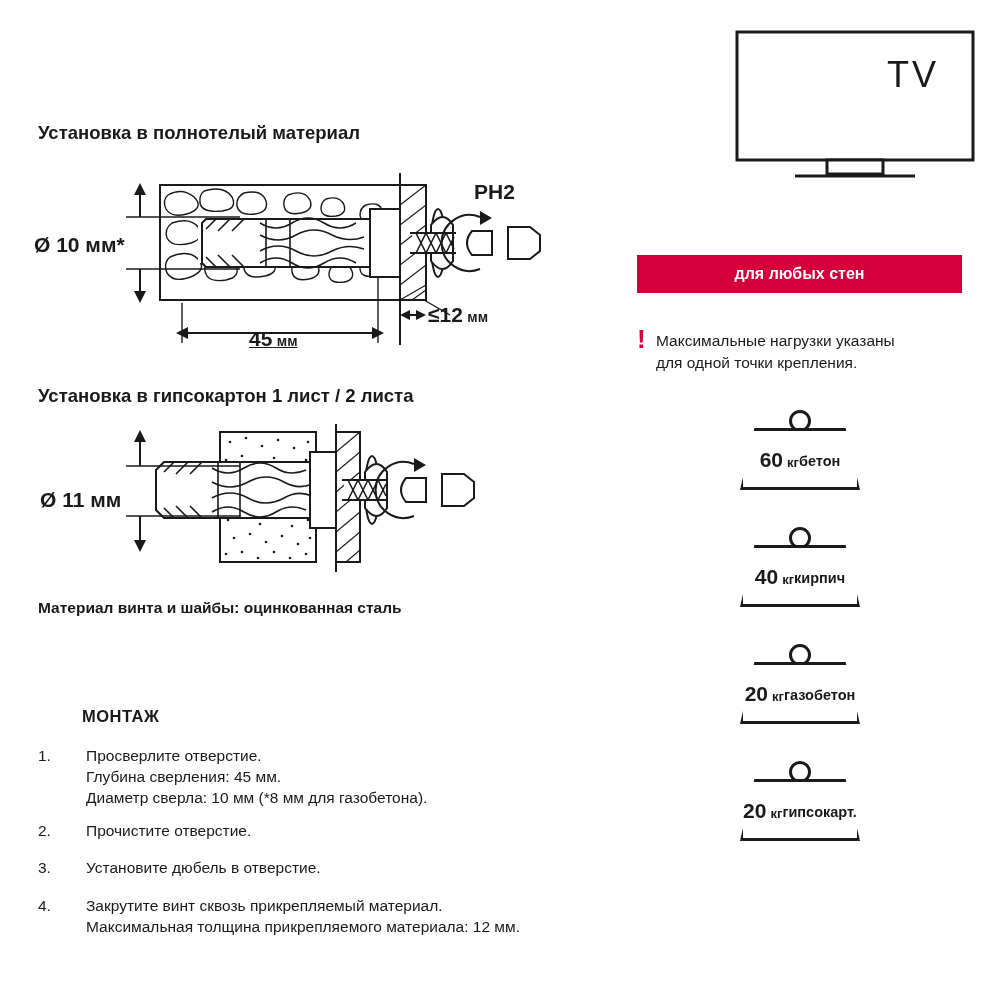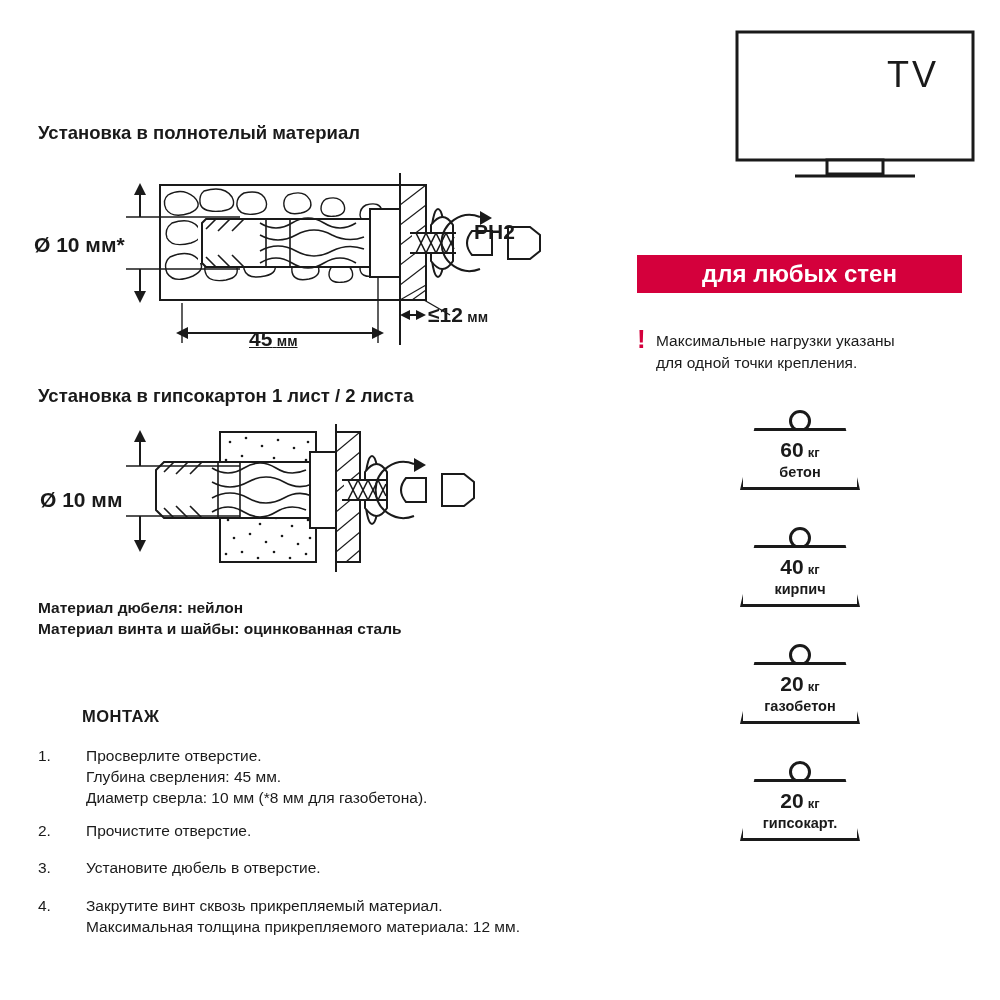--- a/index.html
+++ b/index.html
@@ -71,21 +71,21 @@
     margin-left: 48px;
     display: block;
   }
 
   
   #red-banner {
     left: 637px; top: 255px;
     width: 325px; height: 38px;
     background: #d4003c;
     color: #ffffff;
-    font-size: 24px;
+    font-size: 16px;
     font-weight: bold;
     display: flex;
     align-items: center;
     justify-content: center;
   }
   #warning-mark {
     left: 637px; top: 330px;
     color: #d4003c;
     font-size: 26px;
     font-weight: bold;
@@ -124,21 +124,21 @@
     box-sizing: border-box;
     
     clip-path: polygon(12% 0, 88% 0, 100% 100%, 0 100%);
     background: #fff;
   }
   .weight .inner-text {
     position: absolute;
     left: 0; top: 18px;
     width: 120px; height: 62px;
     display: flex;
-    flex-direction: column;
+    flex-direction: row;
     align-items: center;
     justify-content: center;
   }
   .weight .kgline {
     display: flex;
     align-items: baseline;
     line-height: 1;
   }
   .weight .kgnum {
     font-size: 21px;
@@ -266,21 +266,21 @@
     <span class="big">Ø 10 мм*</span>
   </div>
   <div class="dim" style="left:249px; top:327px;text-decoration:underline;">
     <span class="big">45</span>
     <span class="sm">мм</span>
   </div>
   <div class="dim" style="left:428px; top:303px;">
     <span class="big">≤12</span>
     <span class="sm">мм</span>
   </div>
-  <div class="dim" style="left:474px; top:180px;margin-top:40px;">
+  <div class="dim" style="left:474px; top:180px;">
     <span class="big">PH2</span>
   </div>
 
   <div class="abs" id="subtitle-2">Установка в гипсокартон 1 лист / 2 листа</div>
 
   <div class="abs" style="left:120px; top:420px; width:520px; height:160px;">
     <svg width="520" height="160" viewBox="0 0 520 160">
 
       <rect x="100" y="12" width="96" height="130" fill="#ffffff" stroke="#1a1a1a" stroke-width="2"></rect>
       <g fill="#1a1a1a">
@@ -368,25 +368,24 @@
       <line x1="20" y1="16" x2="20" y2="46" stroke="#1a1a1a" stroke-width="2"></line>
       <path d="M20 10 l-6 12 l12 0 z" fill="#1a1a1a"></path>
       <line x1="20" y1="96" x2="20" y2="126" stroke="#1a1a1a" stroke-width="2"></line>
       <path d="M20 132 l-6 -12 l12 0 z" fill="#1a1a1a"></path>
       <line x1="6" y1="46" x2="120" y2="46" stroke="#1a1a1a" stroke-width="1.6"></line>
       <line x1="6" y1="96" x2="120" y2="96" stroke="#1a1a1a" stroke-width="1.6"></line>
     </svg>
   </div>
 
   <div class="dim" style="left:40px; top:488px;">
-    <span class="big">Ø 10 мм</span>
+    <span class="big">Ø 11 мм</span>
   </div>
 
   <div class="abs" id="material-notes">
-    <div>Материал дюбеля: нейлон</div>
     <div>Материал винта и шайбы: оцинкованная сталь</div>
   </div>
 
   <div class="abs" id="montage-title">МОНТАЖ</div>
 
   <div class="step" style="left:38px; top:745px; width:560px;">
     <span class="num">1.</span>
     <span class="body">
       <span style="display:block">Просверлите отверстие.</span>
       <span style="display:block">Глубина сверления: 45 мм.</span>

